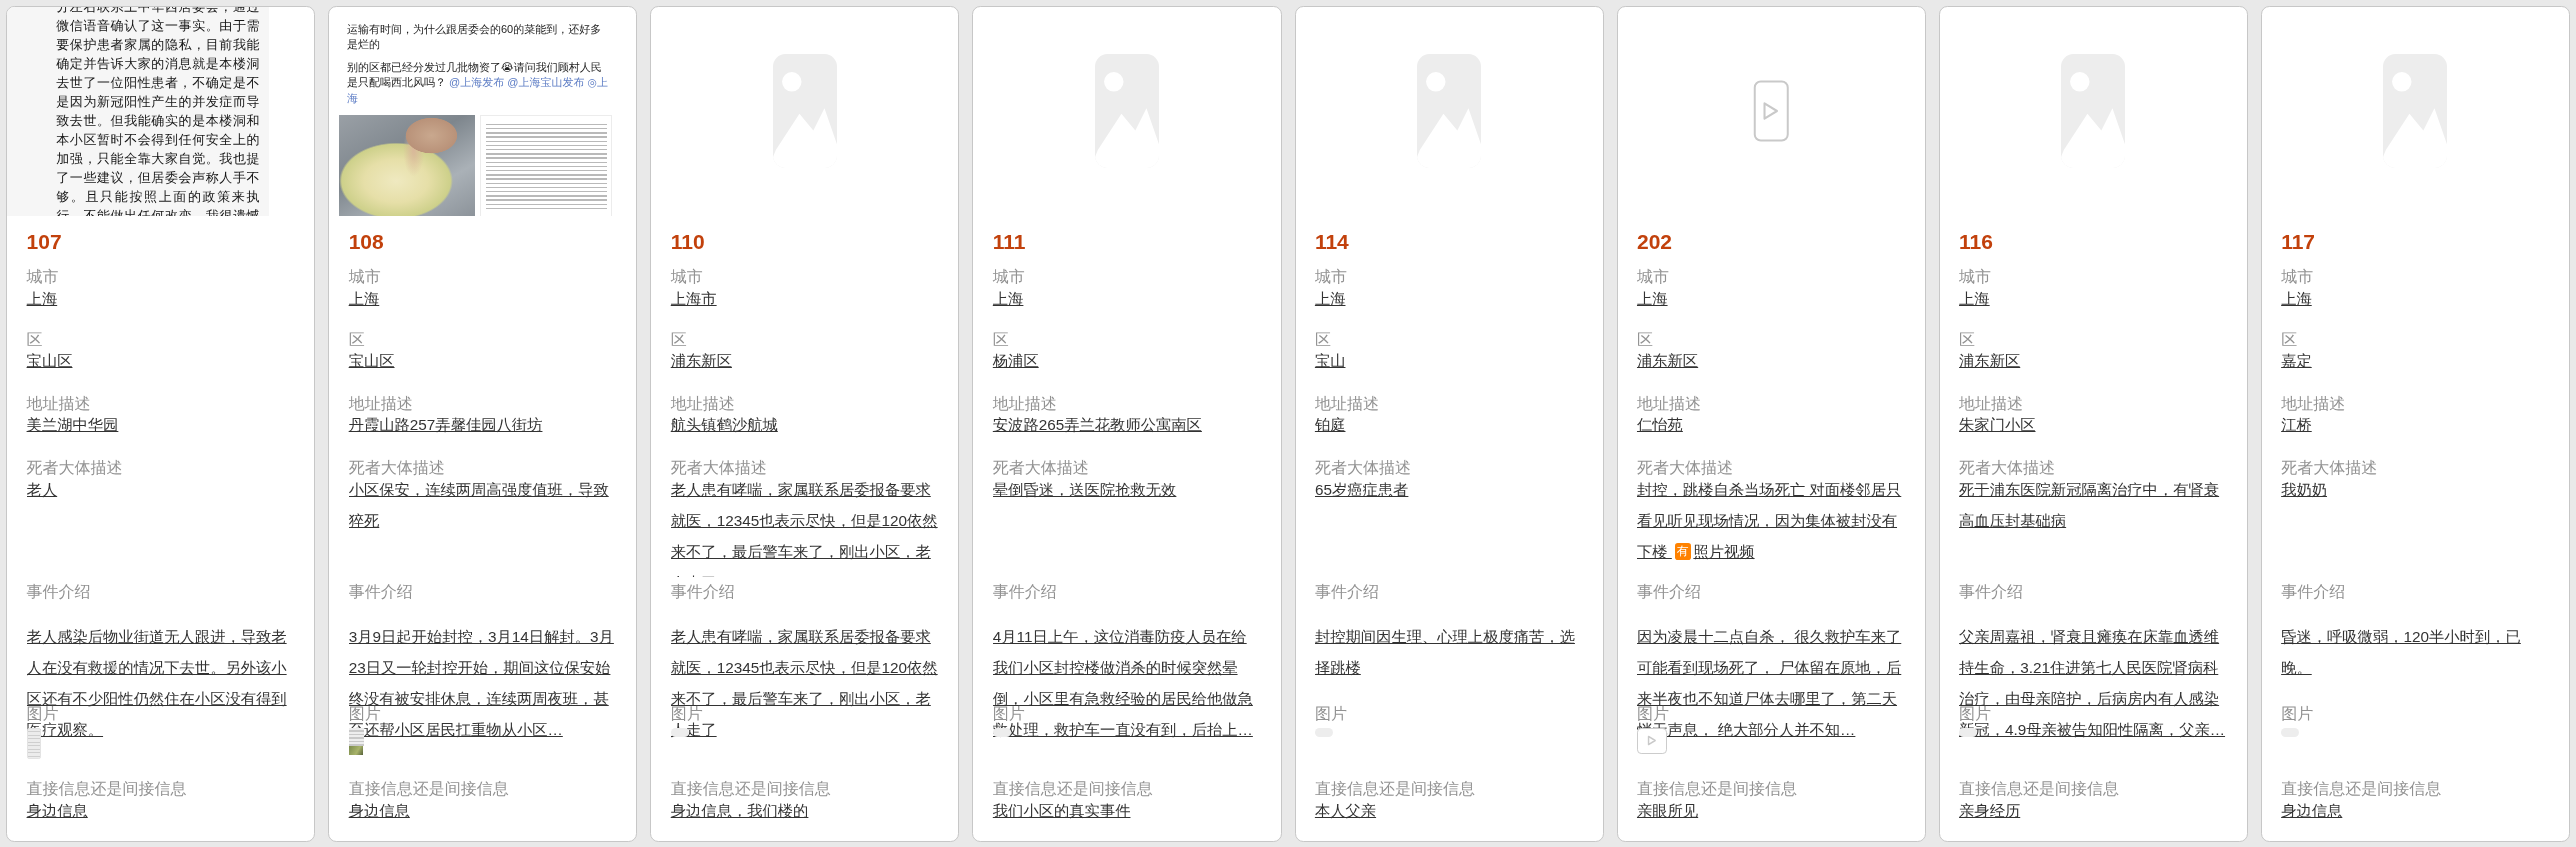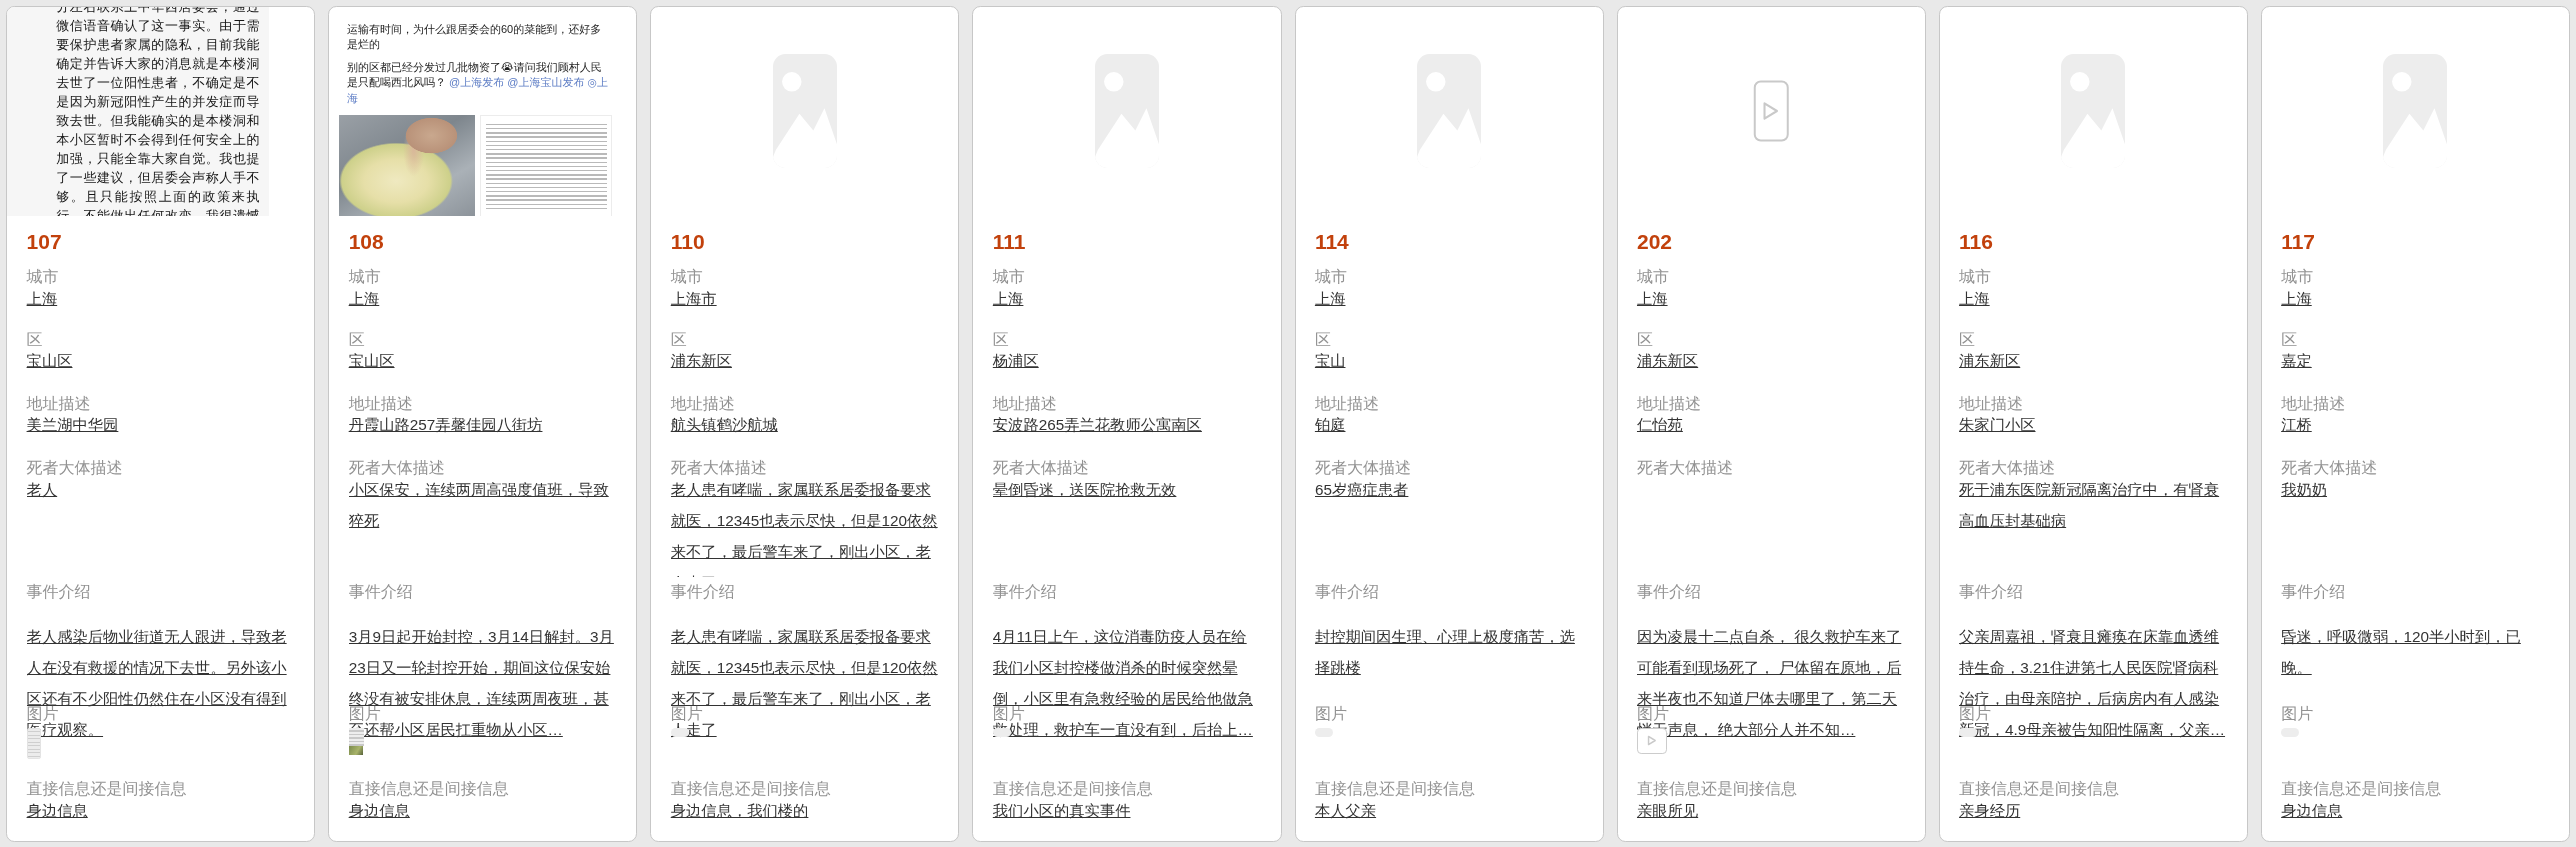--- a/index.html
+++ b/index.html
@@ -305,20 +305,21 @@
     <div class="flabel l-city">城市</div>
     <div class="fvalue v-city">上海</div>
 
     <div class="flabel l-district">区</div>
     <div class="fvalue v-district">浦东新区</div>
 
     <div class="flabel l-address">地址描述</div>
     <div class="fvalue v-address">仁怡苑</div>
 
     <div class="flabel l-deceased">死者大体描述</div>
+    <div class="fvalue v-deceased"><span>封控，跳楼自杀当场死亡 对面楼邻居只看见听见现场情况，因为集体被封没有下楼 </span><span class="badge">有</span><span>照片视频</span></div>
 
     <div class="flabel l-event">事件介绍</div>
     <div class="fvalue v-event">因为凌晨十二点自杀， 很久救护车来了可能看到现场死了， 尸体留在原地，后来半夜也不知道尸体去哪里了，第二天悄无声息， 绝大部分人并不知…</div>
 
     <div class="flabel l-image">图片</div>
     <div class="thumb">
 
       <div class="t-mini-video">
         <svg width="9.7" height="11" viewBox="0 0 26 30">
           <path d="M4 4 L22 15 L4 26 Z" fill="#ffffff" stroke="#c9c9c9" stroke-width="4" stroke-linejoin="round"></path>

